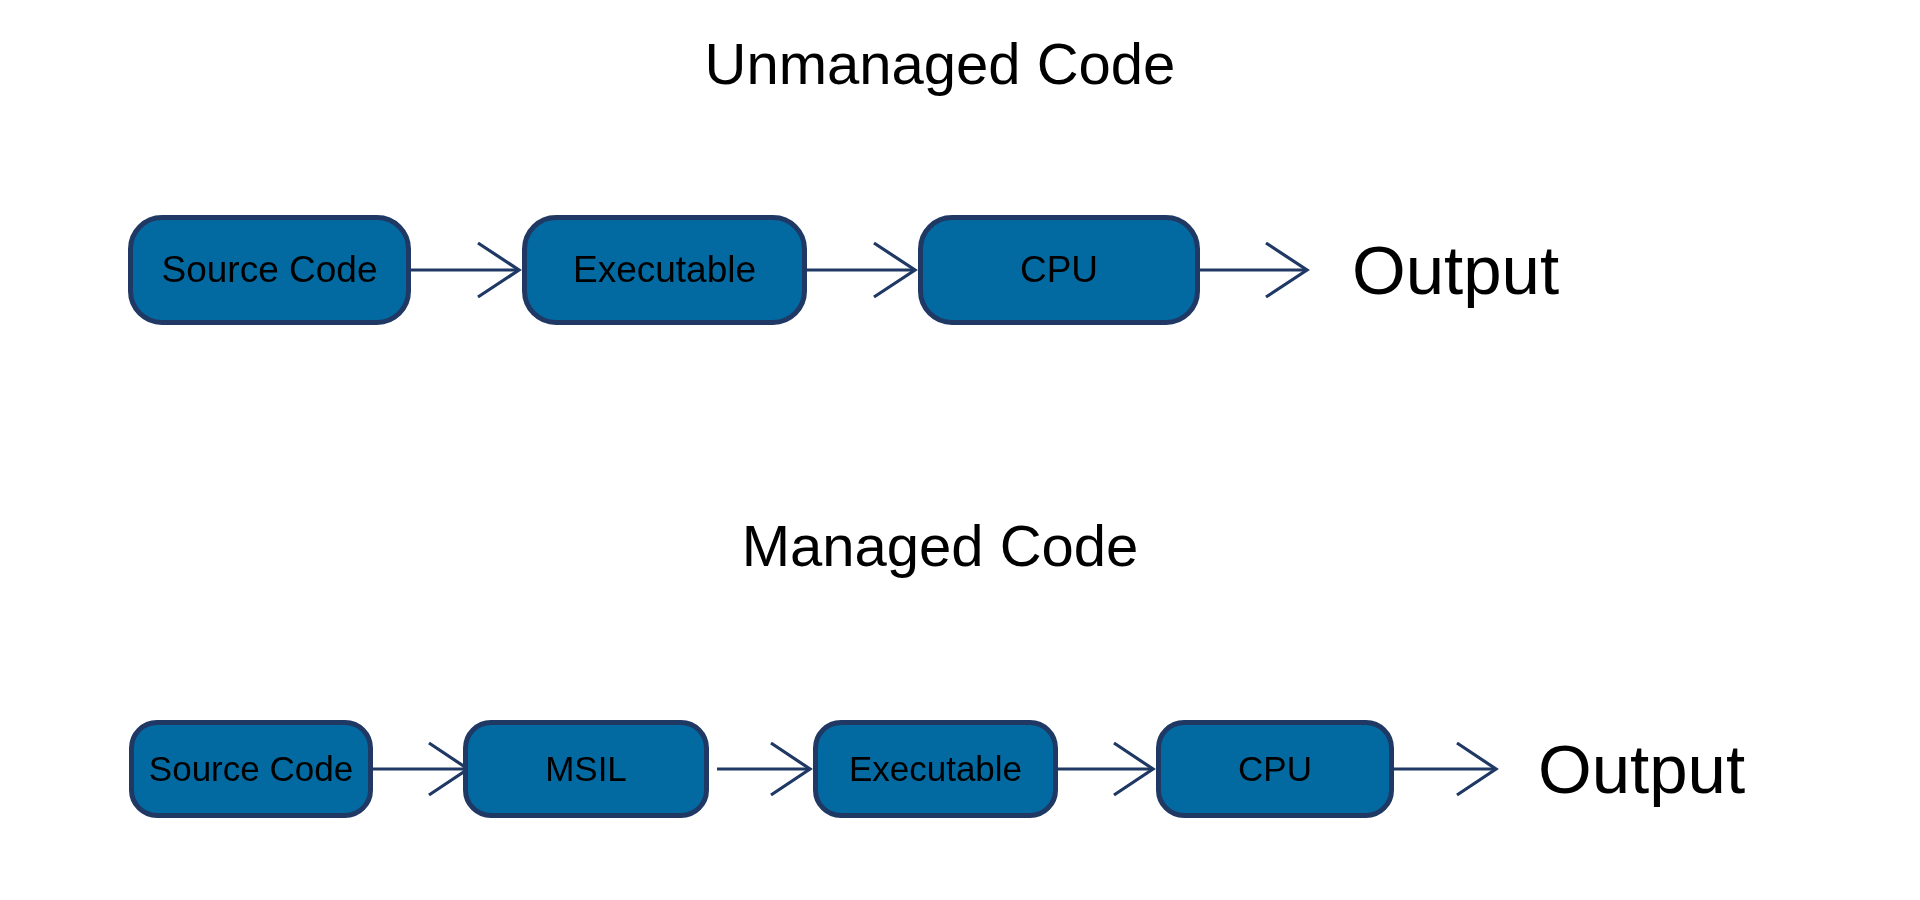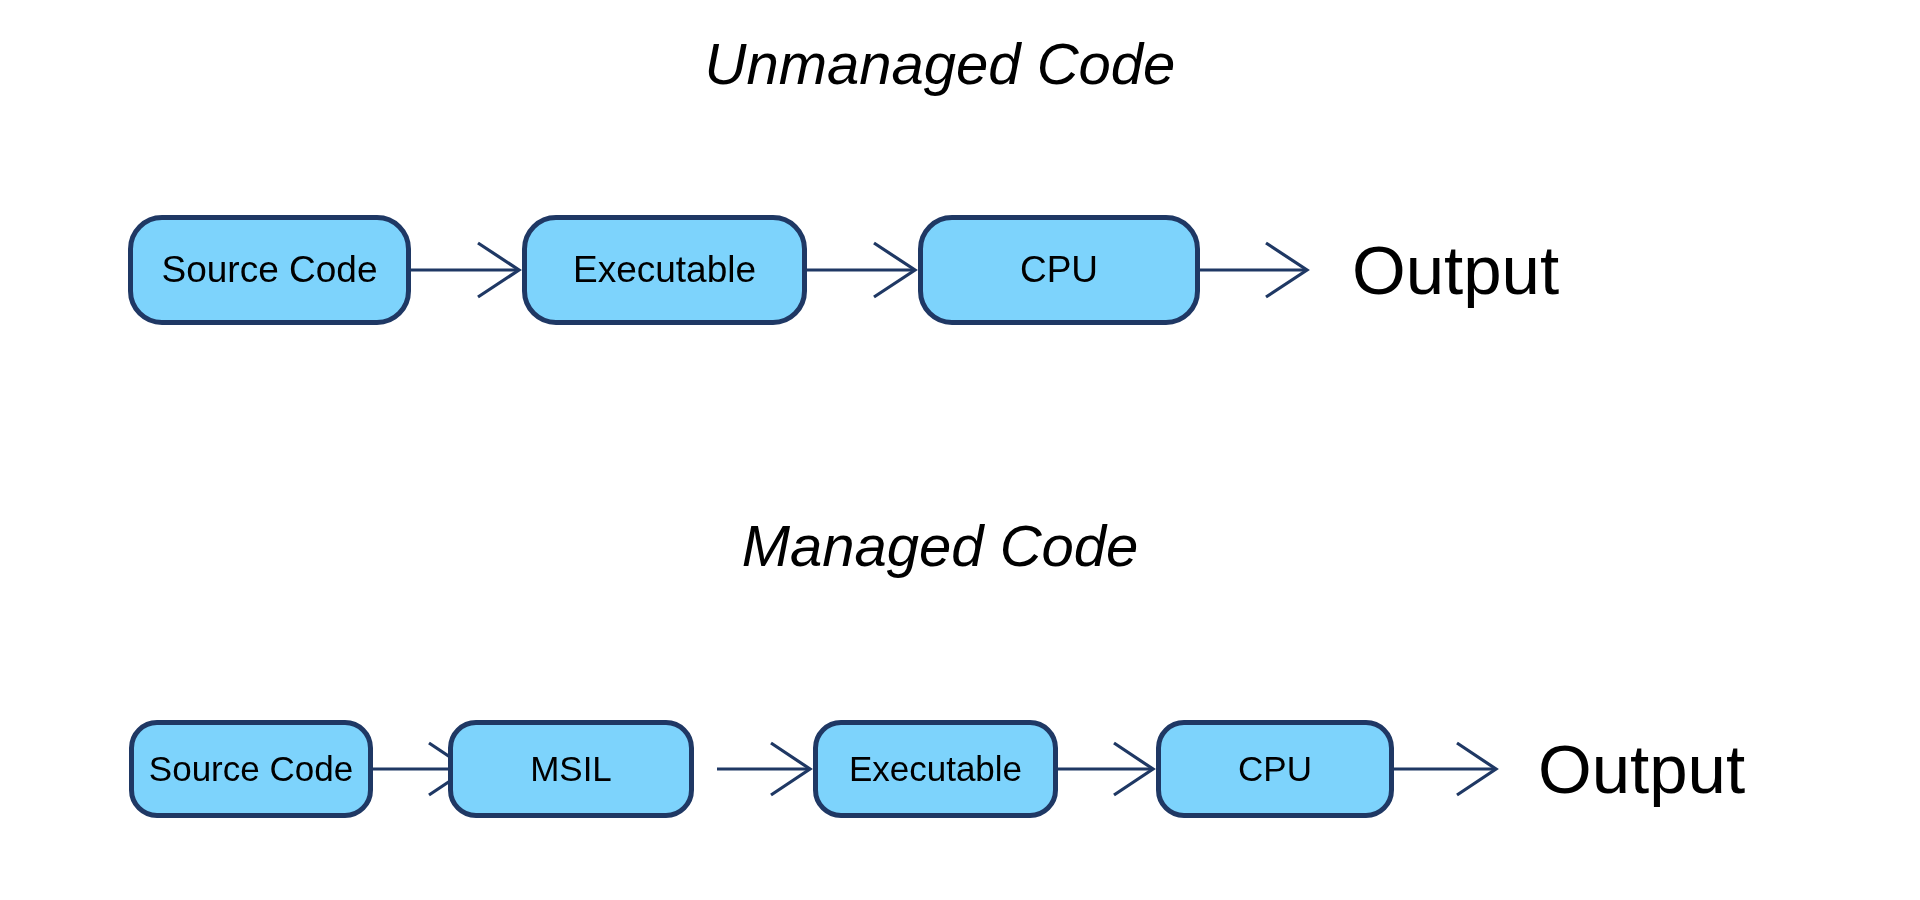--- a/index.html
+++ b/index.html
@@ -13,26 +13,25 @@
   }
   .section-title {
     position: absolute;
     left: 0;
     width: 1880px;
     text-align: center;
     font-size: 58px;
     line-height: 68px;
     color: #000000;
     white-space: nowrap;
-    font-style: italic;
   }
   .node {
     position: absolute;
     box-sizing: border-box;
-    background: #7dd3fc;
+    background: #0369a1;
     border: 5px solid #1f3864;
     display: flex;
     align-items: center;
     justify-content: center;
     color: #000000;
     white-space: nowrap;
   }
   .row1-node { height: 110px; top: 215px; border-radius: 34px; font-size: 37px; }
   .row2-node { height: 98px;  top: 720px; border-radius: 28px; font-size: 35px; }
   .arrow { position: absolute; }
@@ -92,21 +91,21 @@
 
   <div class="node row2-node" style="left:129px; width:244px;">
     <span>Source Code</span>
   </div>
 
   <svg class="arrow" style="left:373px; top:737px;" width="98" height="64" viewBox="0 0 98 64">
     <line x1="0" y1="32" x2="95" y2="32"></line>
     <polyline points="56,6 95,32 56,58"></polyline>
   </svg>
 
-  <div class="node row2-node" style="left:448px; width:246px;">
+  <div class="node row2-node" style="left:463px; width:246px;">
     <span>MSIL</span>
   </div>
 
   <svg class="arrow" style="left:717px; top:737px;" width="96" height="64" viewBox="0 0 96 64">
     <line x1="0" y1="32" x2="93" y2="32"></line>
     <polyline points="54,6 93,32 54,58"></polyline>
   </svg>
 
   <div class="node row2-node" style="left:813px; width:245px;">
     <span>Executable</span>

